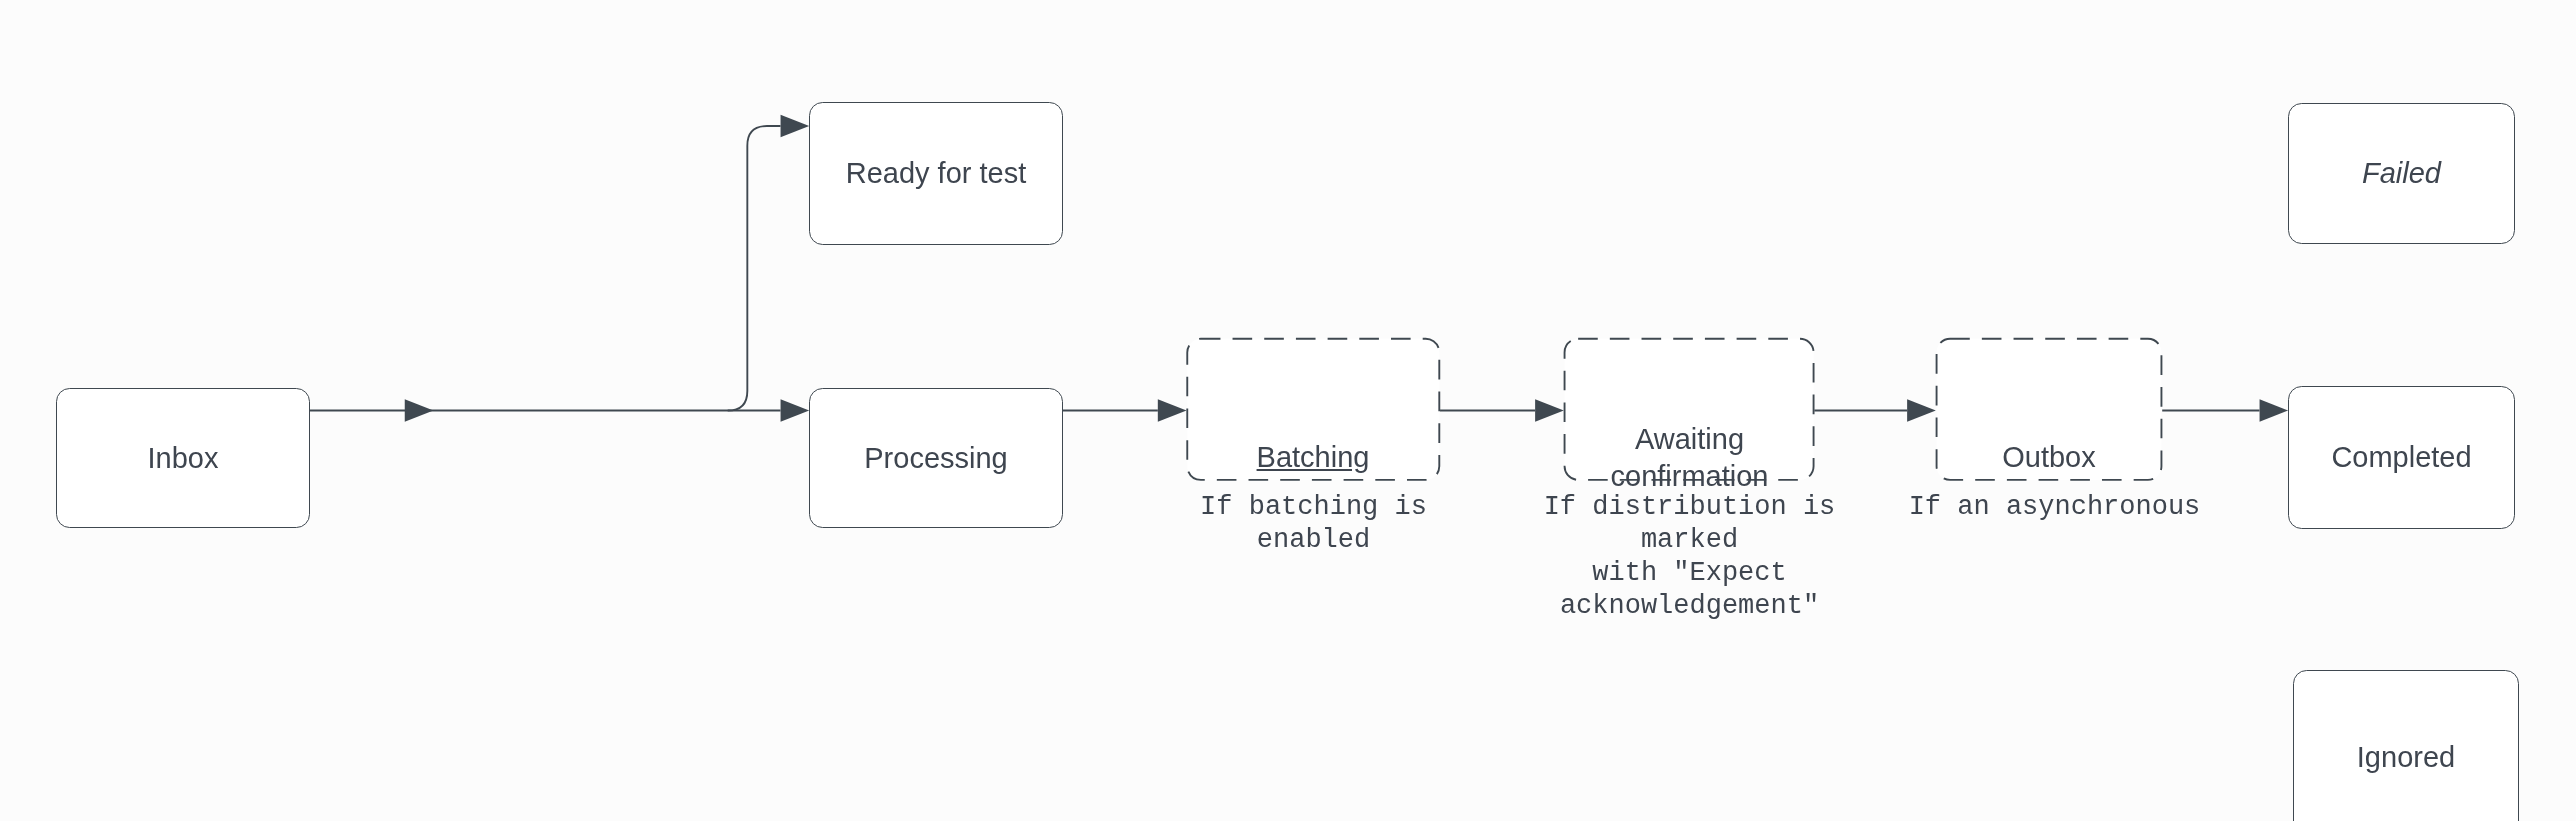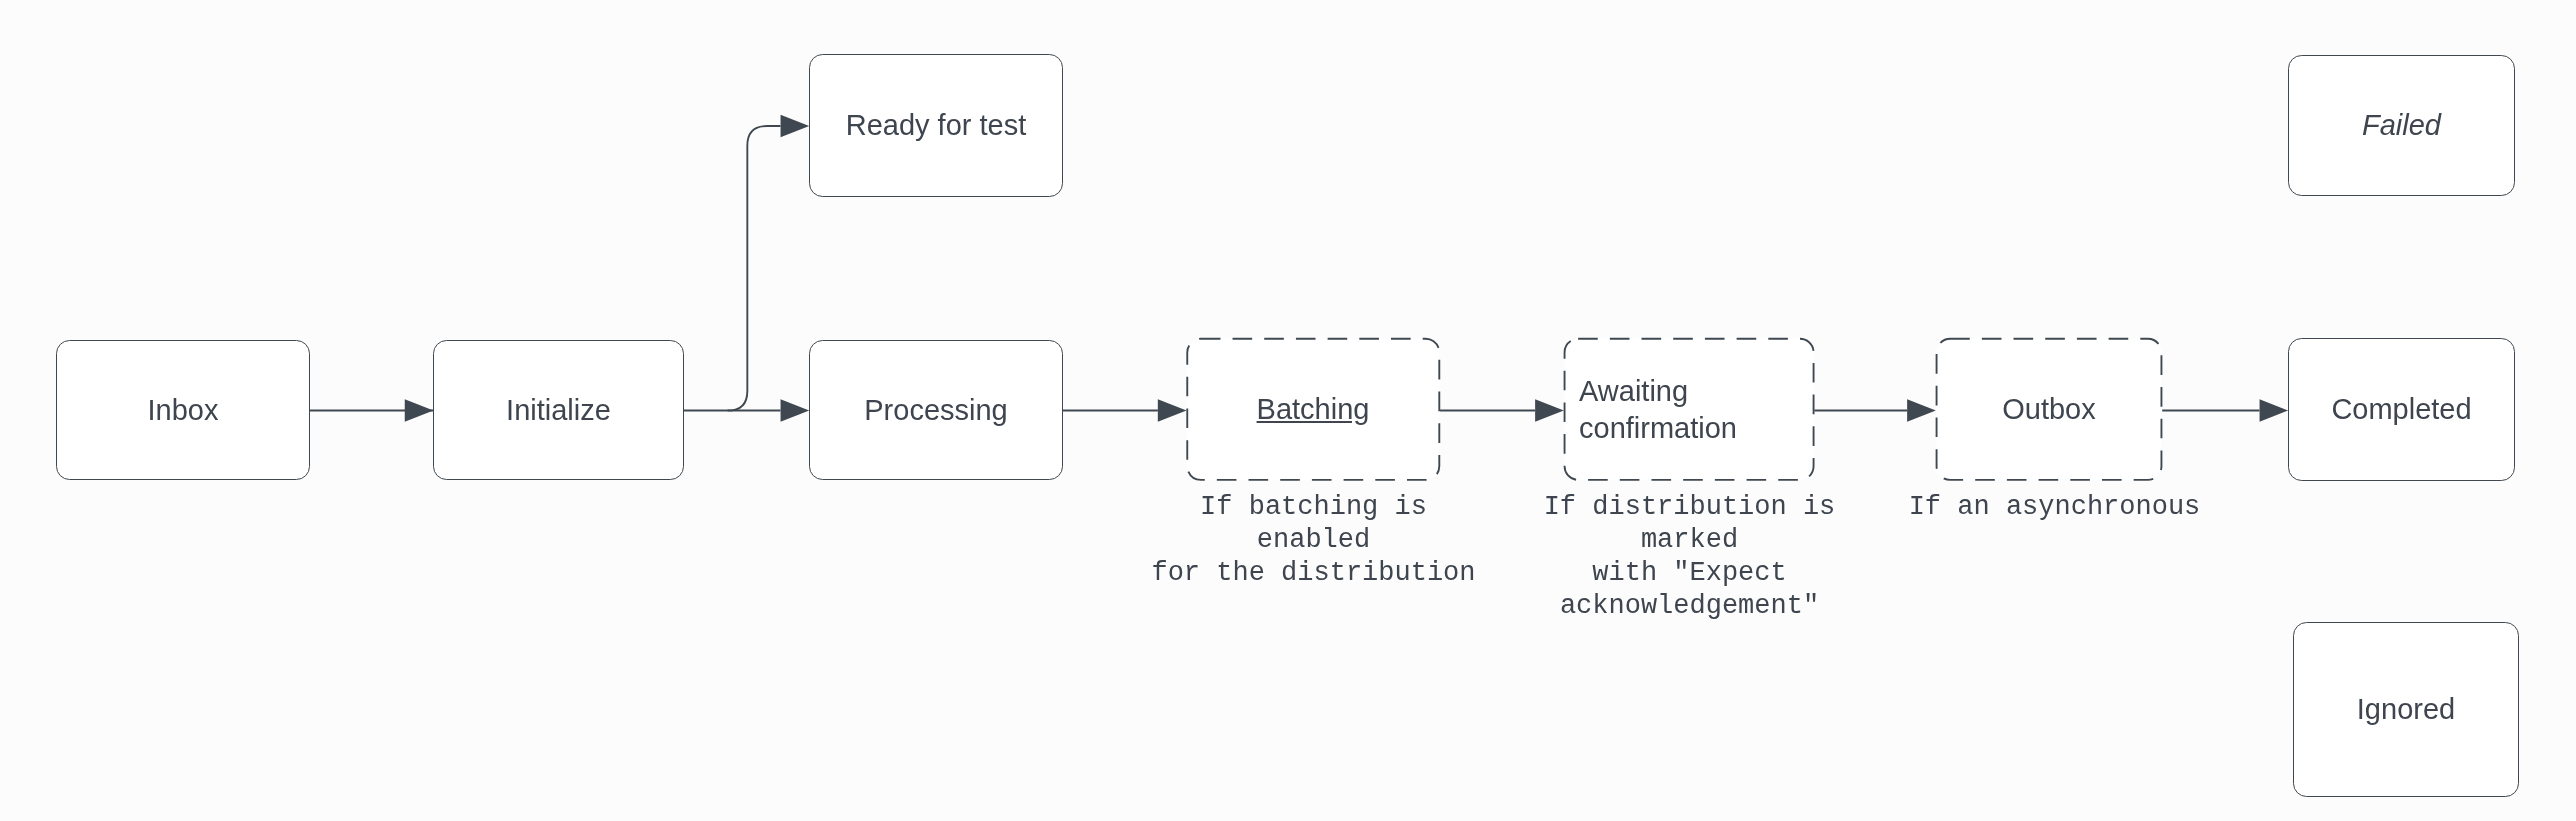--- a/index.html
+++ b/index.html
@@ -33,24 +33,26 @@
   }
   .node {
     position: absolute;
     box-sizing: border-box;
     background: var(--node-fill, #ffffff);
     border: 1.9px solid var(--line, #3f4850);
     border-radius: 13.6px;
     display: flex;
     align-items: center;
     justify-content: center;
+    text-align: center;
     font-size: 29px;
     line-height: 1.25;
     color: var(--text, #3e454f);
     padding: 0 15px;
+    margin-top: 48px;
   }
   .node.dashed {
     border: none;
     background: transparent;
   }
   .caption {
     position: absolute;
     width: 347px;
     text-align: center;
     font-size: 27px;
@@ -101,23 +103,20 @@
     <polygon class="arrowhead" points="2565,544 2527,529 2527,559"></polygon>
 
     <path class="edge" d="M2865 544 L2994 544"></path>
     <polygon class="arrowhead" points="3032,544 2994,529 2994,559"></polygon>
   </svg>
 
   <div class="node n-inbox">
     <span>Inbox</span>
   </div>
 
-  <div class="node n-initialize">
-    <span>Initialize</span>
-  </div>
 
   <div class="node n-ready">
     <span>Ready for test</span>
   </div>
 
   <div class="node n-processing">
     <span>Processing</span>
   </div>
 
   <div class="node dashed n-batching">
@@ -139,21 +138,20 @@
   <div class="node n-failed">
     <span>Failed</span>
   </div>
 
   <div class="node n-ignored">
     <span>Ignored</span>
   </div>
 
   <div class="caption c-batching">
     <div>If batching is enabled</div>
-    <div>for the distribution</div>
   </div>
 
   <div class="caption c-awaiting">
     <div>If distribution is marked</div>
     <div>with "Expect</div>
     <div>acknowledgement"</div>
   </div>
 
   <div class="caption c-outbox">
     <div>If an asynchronous</div>

